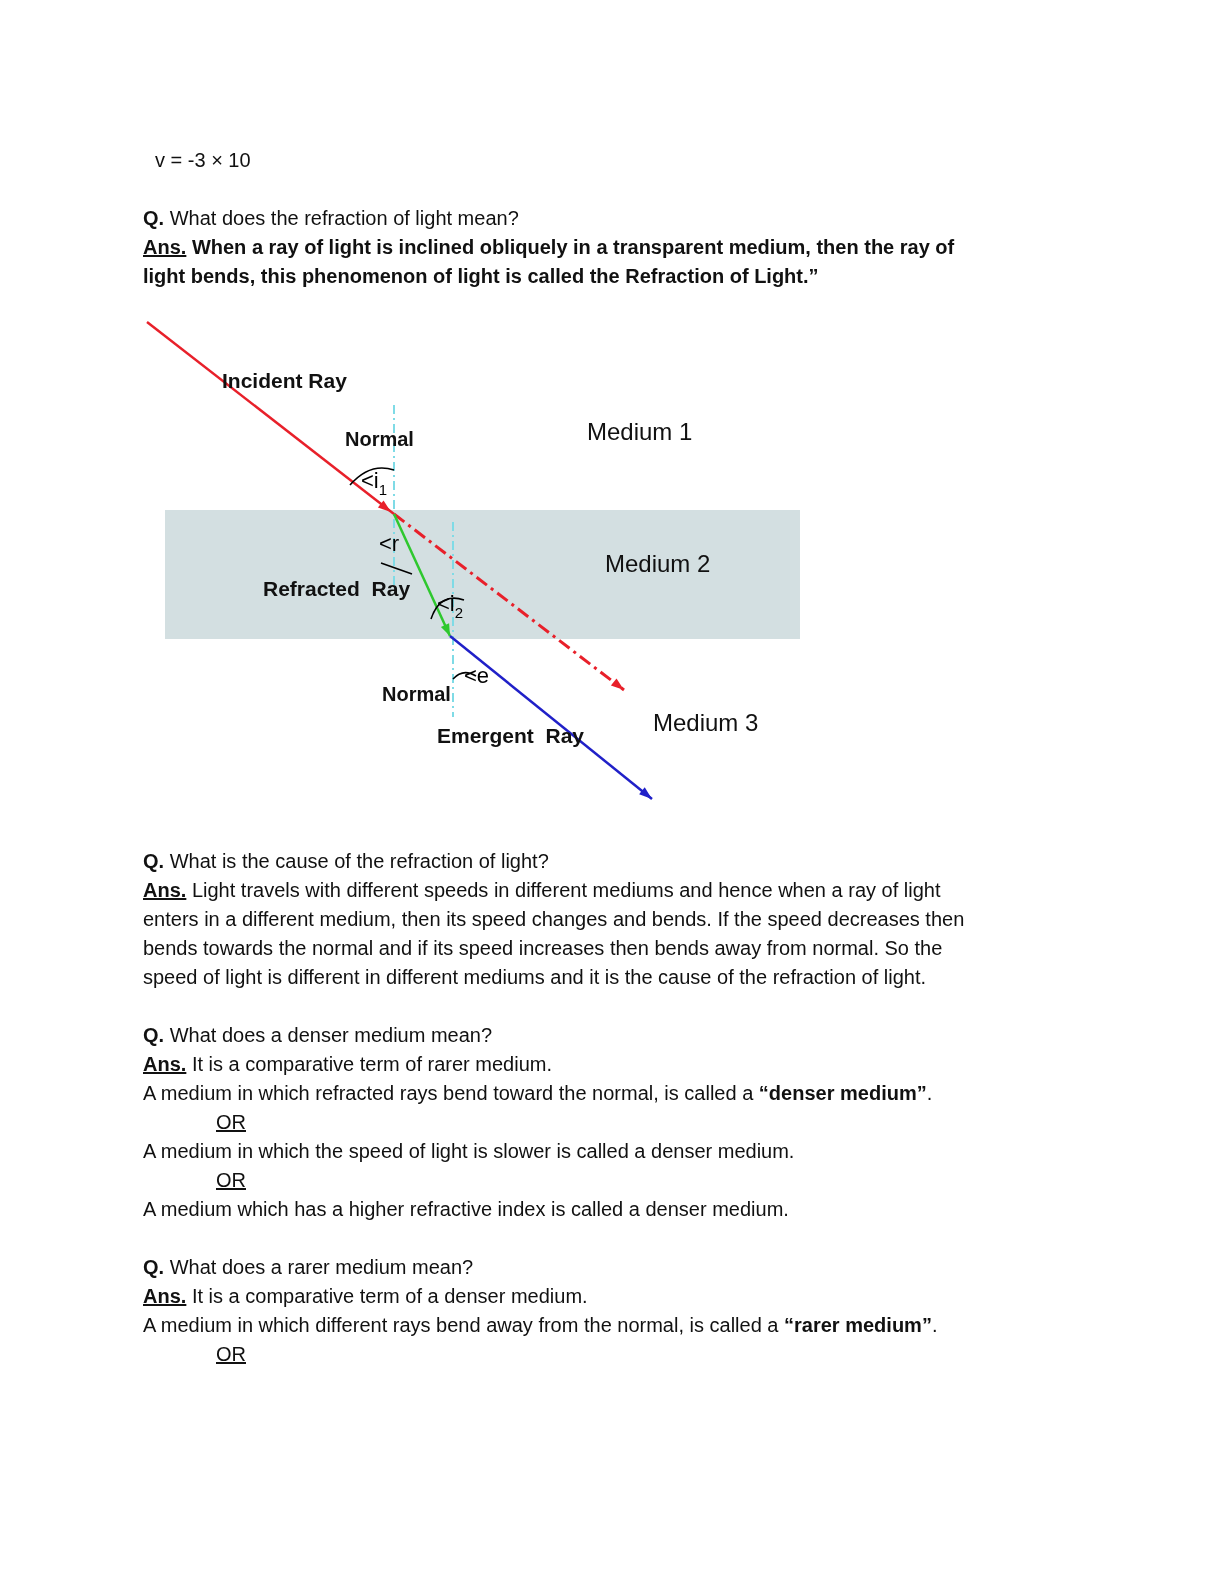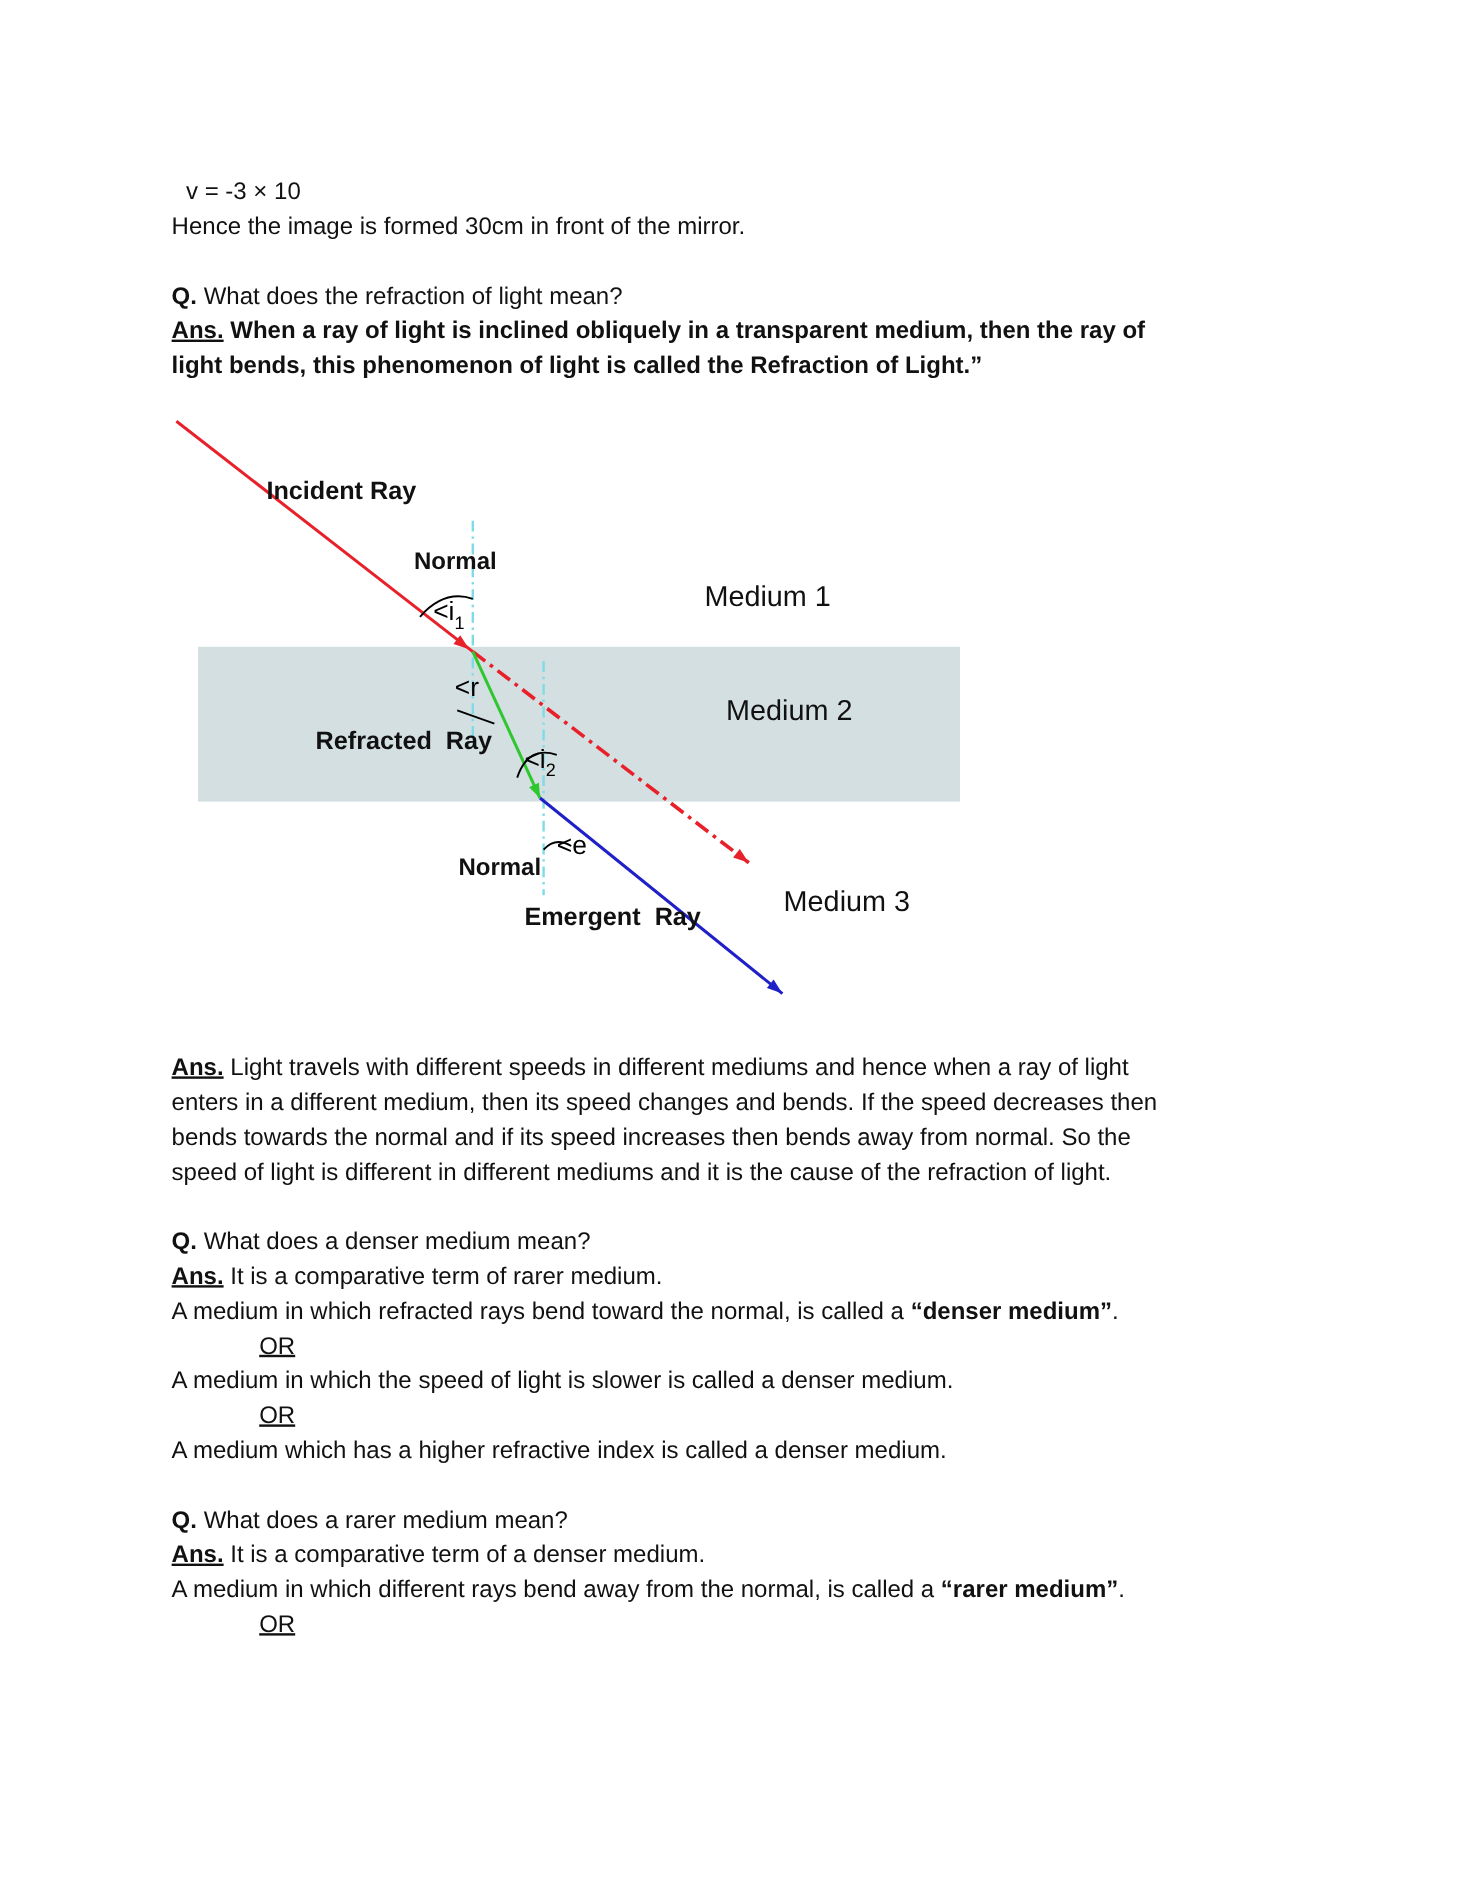--- a/index.html
+++ b/index.html
@@ -35,21 +35,20 @@
   .angle-label{font-size:22px;color:#000;}
   .angle-label .sub{font-size:15px;vertical-align:-7px;}
 </style>
 </head>
 <body>
 
 <div class="page">
   <div class="content">
 
     <div class="line indent">v = -3 × 10</div>
-    <div class="line">Hence the image is formed 30cm in front of the mirror.</div>
 
     <div class="gap"></div>
 
     <div class="line"><span class="qlab">Q.</span> <span>What does the refraction of light mean?</span></div>
     <div class="line b"><span class="anslab">Ans.</span> <span>When a ray of light is inclined obliquely in a transparent medium, then the ray of</span></div>
     <div class="line b">light bends, this phenomenon of light is called the Refraction of Light.”</div>
 
     <div class="diagram">
       <svg width="1224" height="556" viewBox="0 349 1224 556">
 
@@ -72,36 +71,37 @@
         <polygon points="652,857 639.1,852.3 644.7,845.3" fill="#2020c8"></polygon>
 
         <path d="M 350 543 Q 370 520 394 528" fill="none" stroke="#000" stroke-width="1.6"></path>
         <path d="M 381 621 L 412 632" fill="none" stroke="#000" stroke-width="1.6"></path>
         <path d="M 431 677 Q 440 650 464 658" fill="none" stroke="#000" stroke-width="1.6"></path>
         <path d="M 453 737 Q 463 726 476 734" fill="none" stroke="#000" stroke-width="1.6"></path>
       </svg>
 
       <div class="dlabel ray-label" style="left:222px;top:79px;">Incident Ray</div>
       <div class="dlabel normal-label" style="left:345px;top:138px;">Normal</div>
-      <div class="dlabel medium-label" style="left:587px;top:129px;margin-top:37px;">Medium 1</div>
+      <div class="dlabel medium-label" style="left:587px;top:129px;">Medium 1</div>
 
       <div class="dlabel angle-label" style="left:361px;top:179px;text-align:right;"><span>&lt;i</span><span class="sub">1</span></div>
       <div class="dlabel angle-label" style="left:379px;top:242px;">&lt;r</div>
 
       <div class="dlabel medium-label" style="left:605px;top:261px;">Medium 2</div>
       <div class="dlabel ray-label" style="left:263px;top:287px;">Refracted  Ray</div>
 
       <div class="dlabel angle-label" style="left:437px;top:302px;"><span>&lt;i</span><span class="sub">2</span></div>
       <div class="dlabel angle-label" style="left:464px;top:374px;">&lt;e</div>
 
       <div class="dlabel normal-label" style="left:382px;top:393px;">Normal</div>
       <div class="dlabel medium-label" style="left:653px;top:420px;">Medium 3</div>
       <div class="dlabel ray-label" style="left:437px;top:434px;">Emergent  Ray</div>
     </div>
 
+    <div class="line"><span class="qlab">Q.</span> <span>What is the cause of the refraction of light?</span></div>
     <div class="line"><span class="anslab">Ans.</span> <span>Light travels with different speeds in different mediums and hence when a ray of light</span></div>
     <div class="line">enters in a different medium, then its speed changes and bends. If the speed decreases then</div>
     <div class="line">bends towards the normal and if its speed increases then bends away from normal. So the</div>
     <div class="line">speed of light is different in different mediums and it is the cause of the refraction of light.</div>
 
     <div class="gap"></div>
 
     <div class="line"><span class="qlab">Q.</span> <span>What does a denser medium mean?</span></div>
     <div class="line"><span class="anslab">Ans.</span> <span>It is a comparative term of rarer medium.</span></div>
     <div class="line"><span>A medium in which refracted rays bend toward the normal, is called a </span><span class="b">“denser medium”</span><span>.</span></div>

